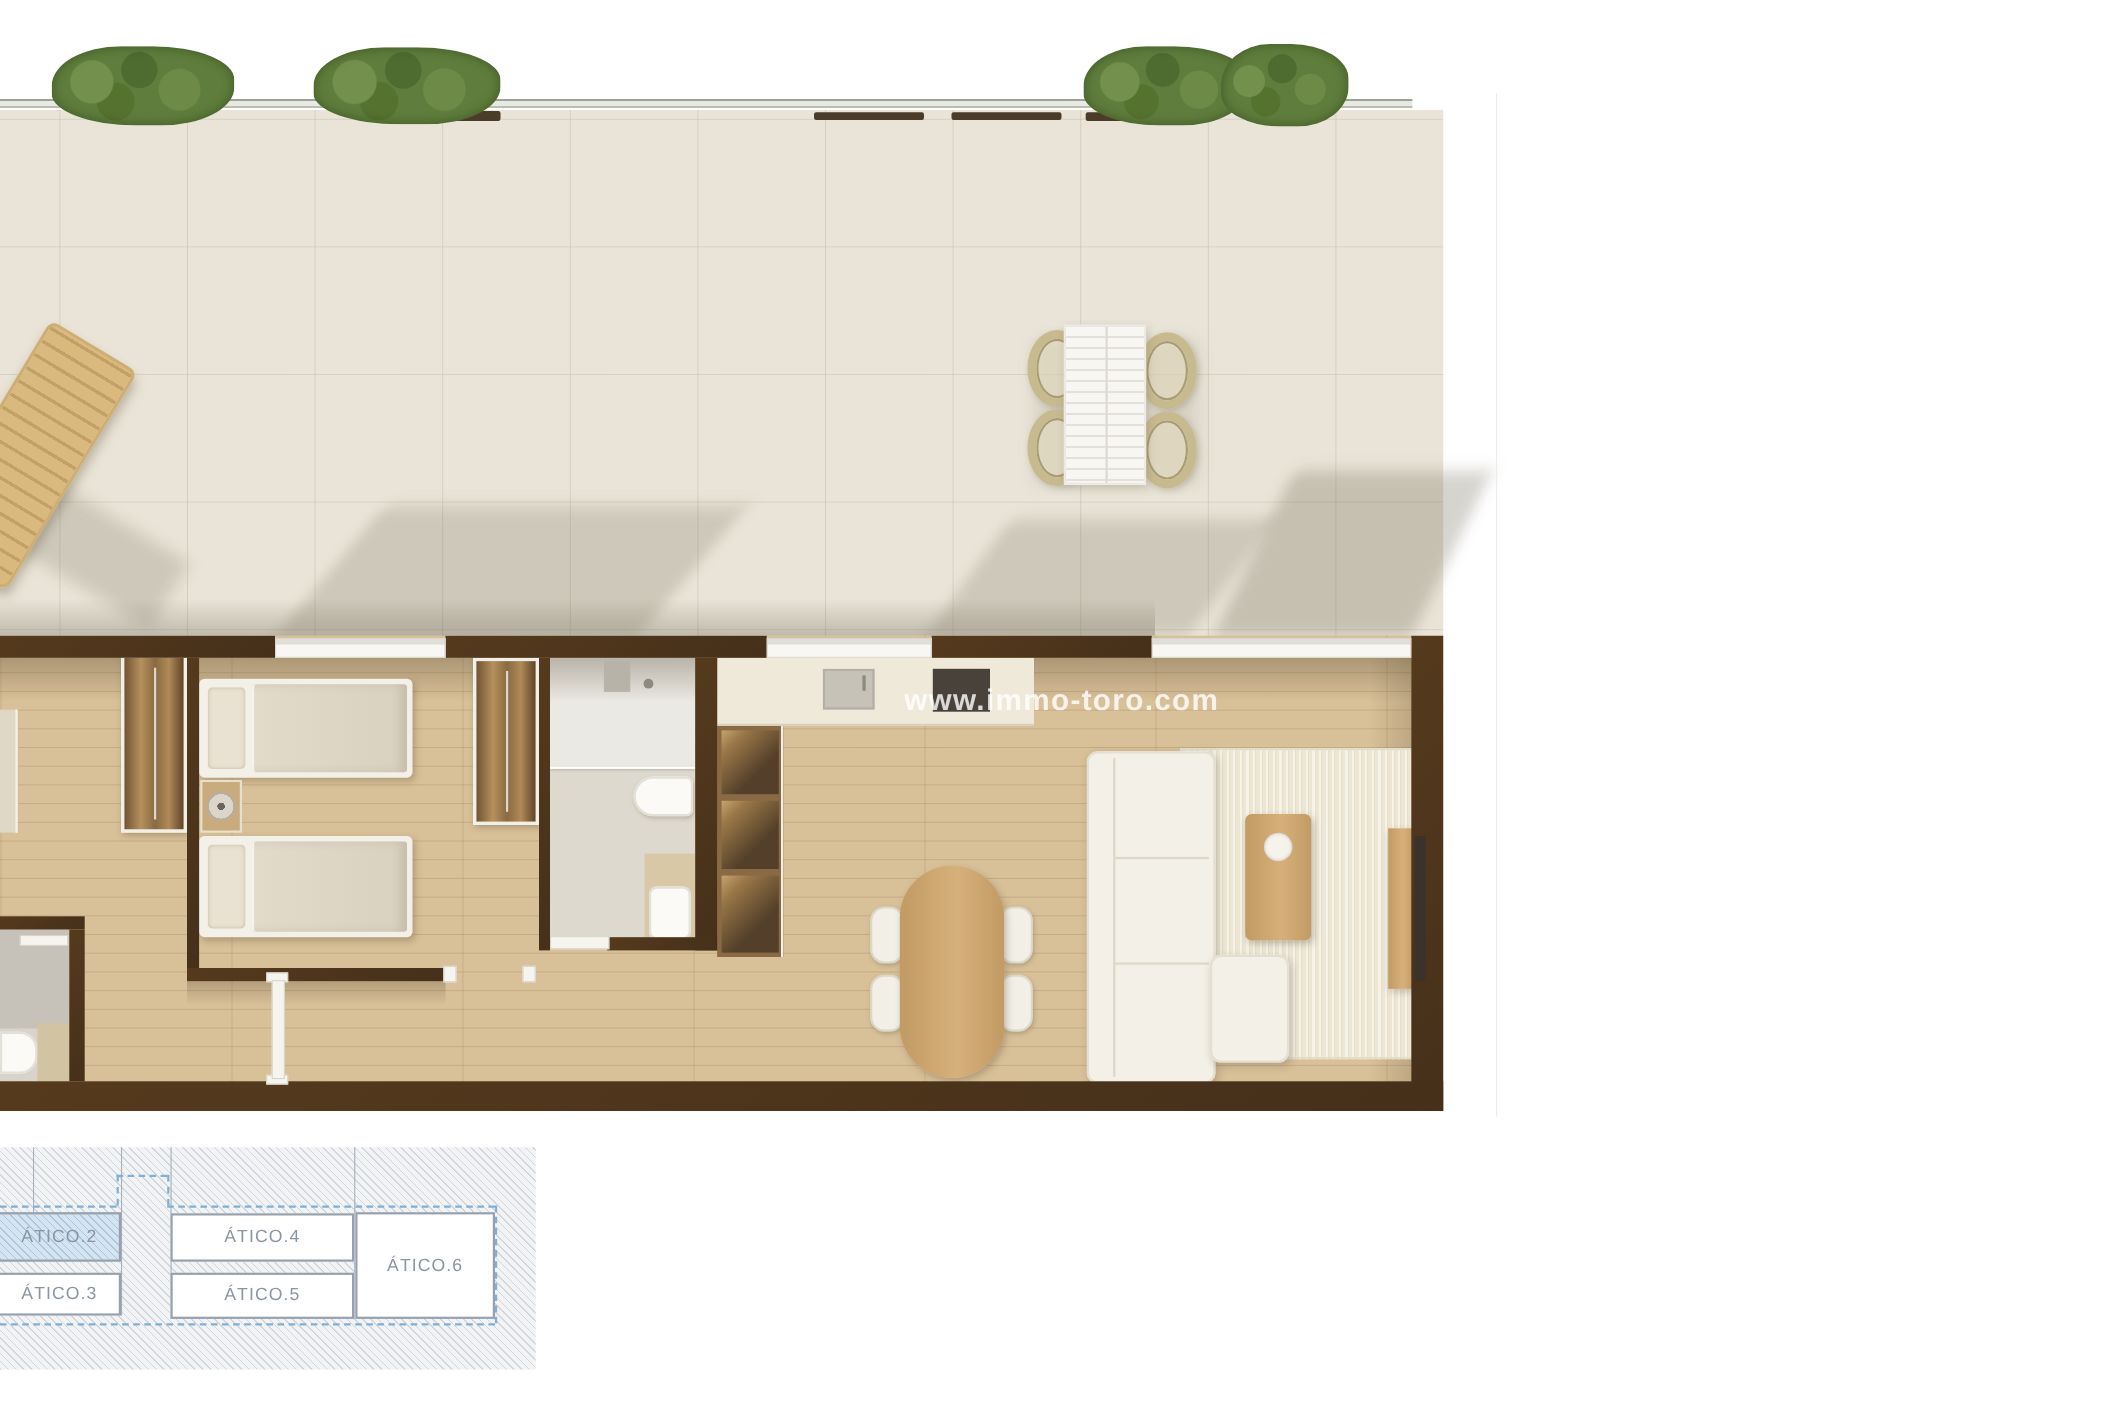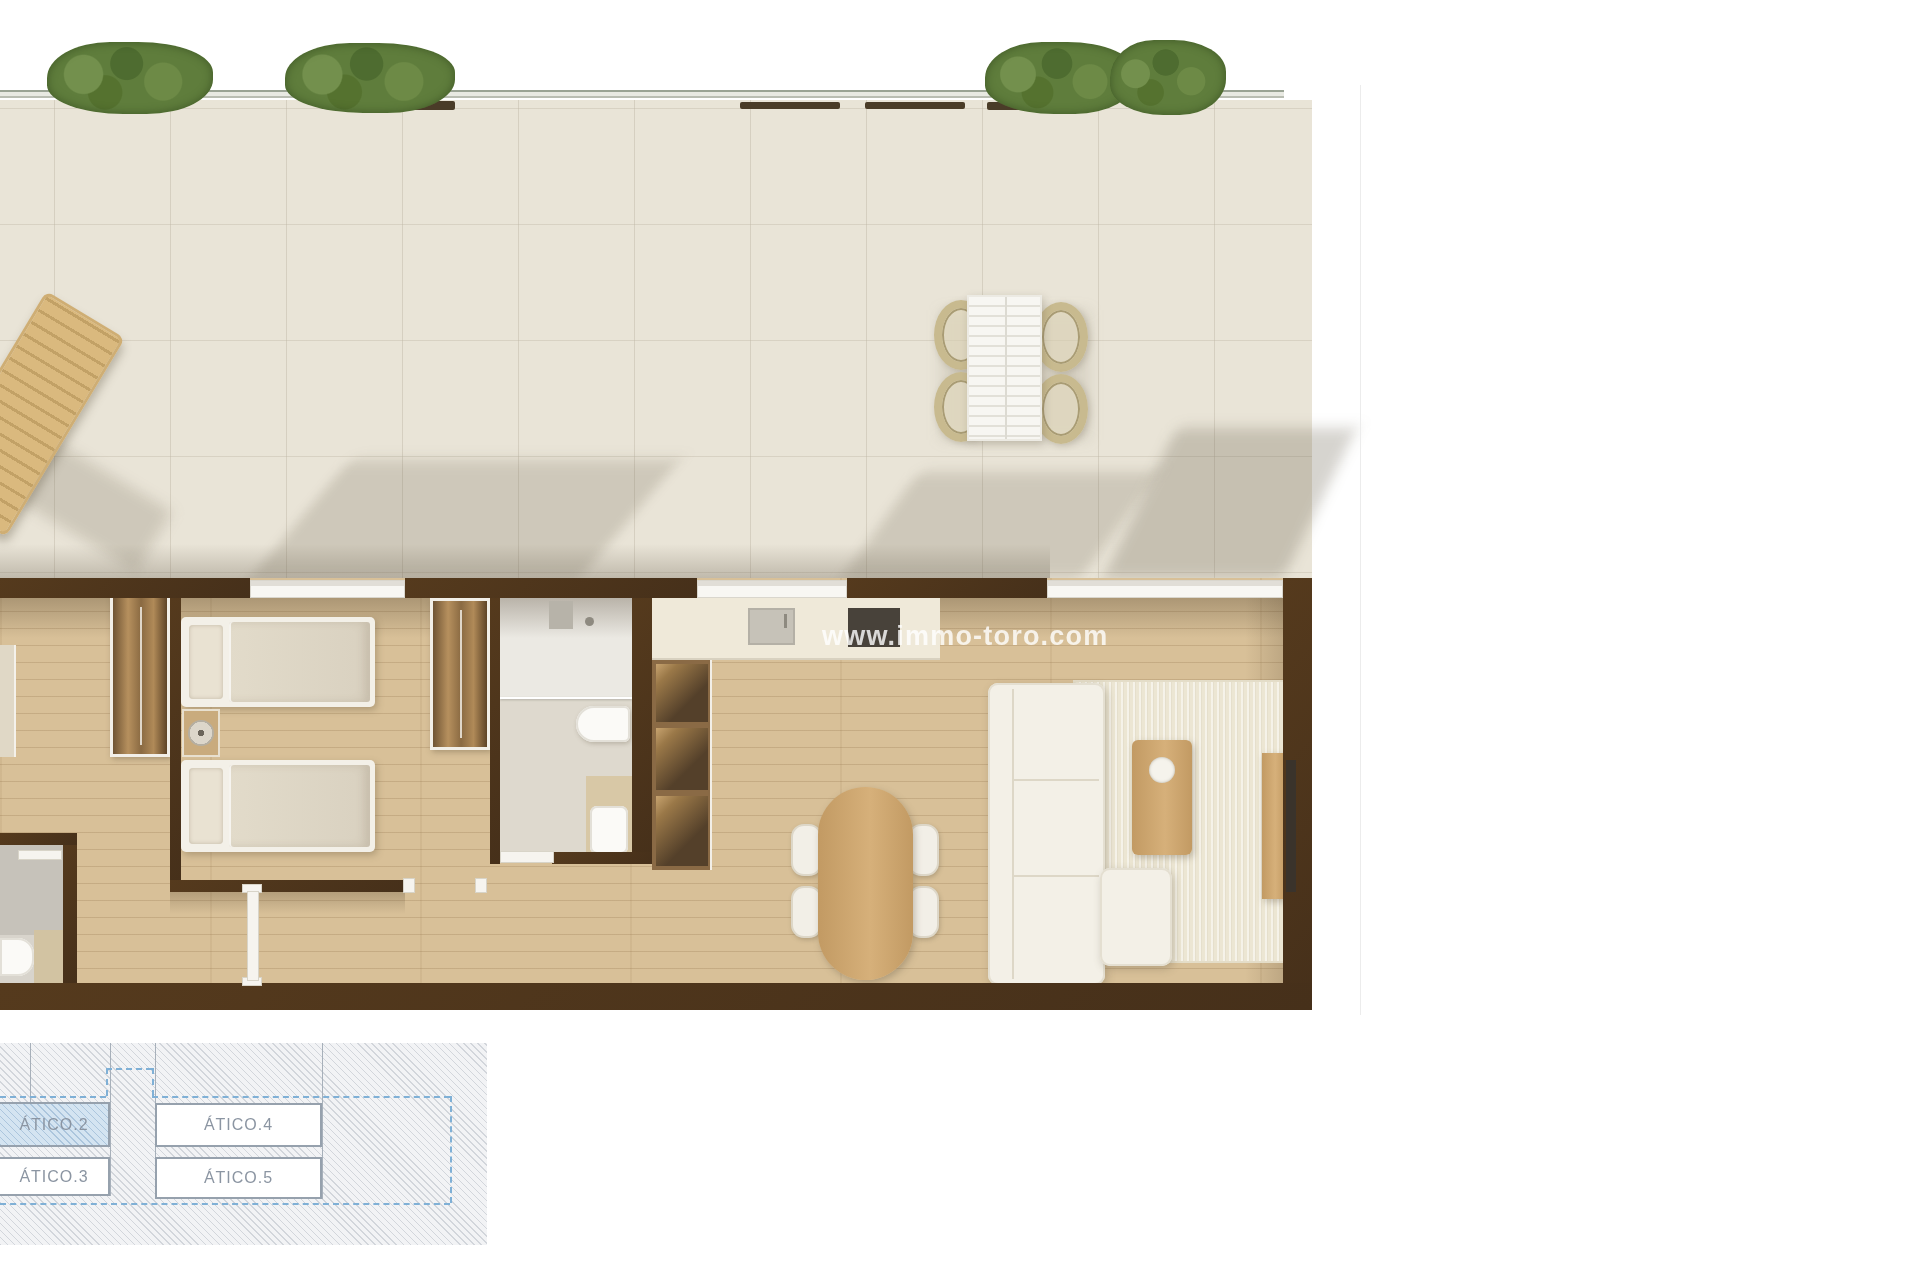--- a/index.html
+++ b/index.html
@@ -232,15 +232,18 @@
     </div>
     <div class="abs kp-box" style="left:-2px;top:114px;width:112px;height:39px;">
       <span>ÁTICO.3</span>
     </div>
     <div class="abs kp-box" style="left:155px;top:60px;width:167px;height:44px;">
       <span>ÁTICO.4</span>
     </div>
     <div class="abs kp-box" style="left:155px;top:114px;width:167px;height:42px;">
       <span>ÁTICO.5</span>
     </div>
+    <div class="abs kp-box" style="left:323px;top:59px;width:127px;height:97px;">
+      <span>ÁTICO.6</span>
+    </div>
   </div>
 
 </div>
 
 </body></html>

